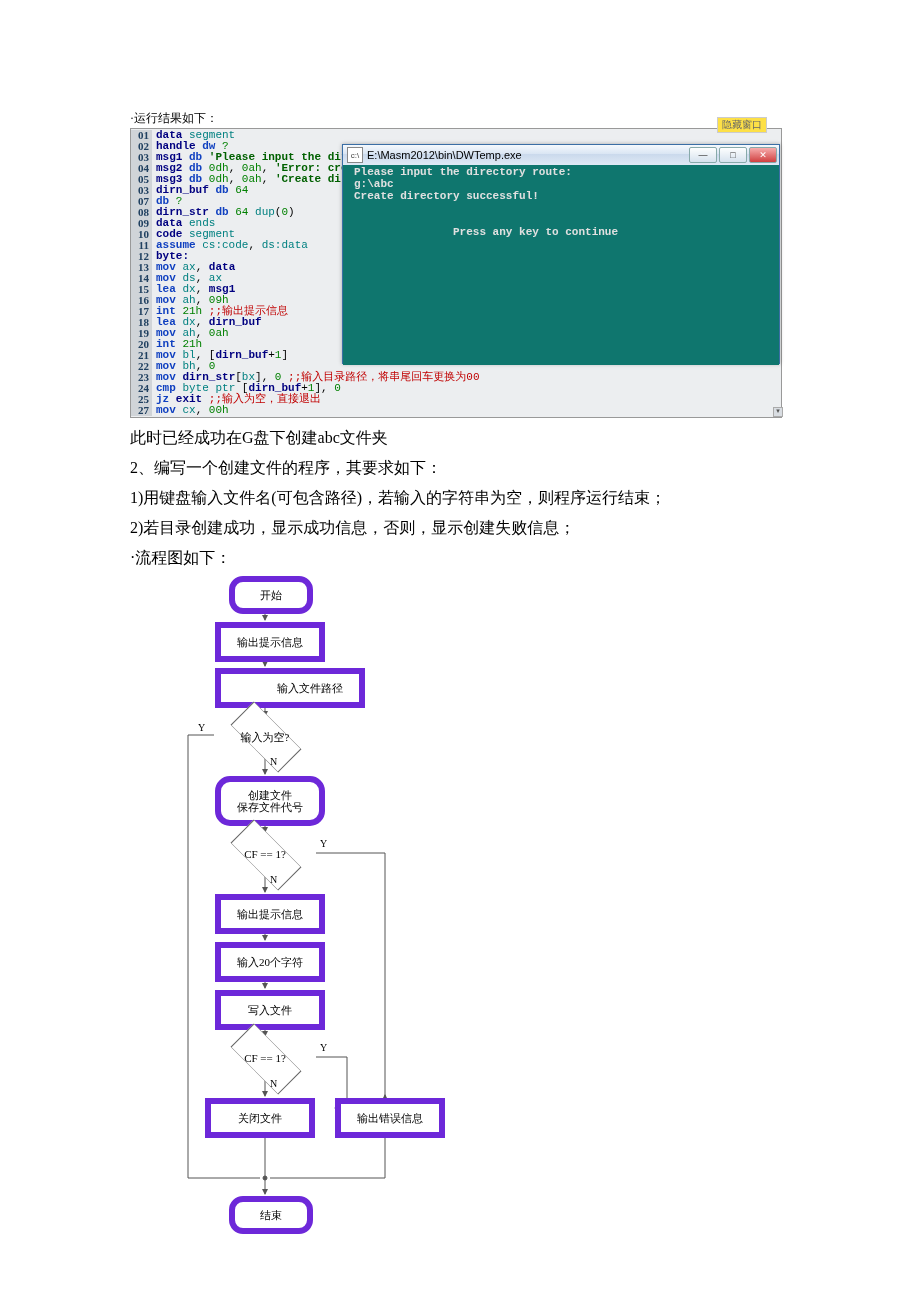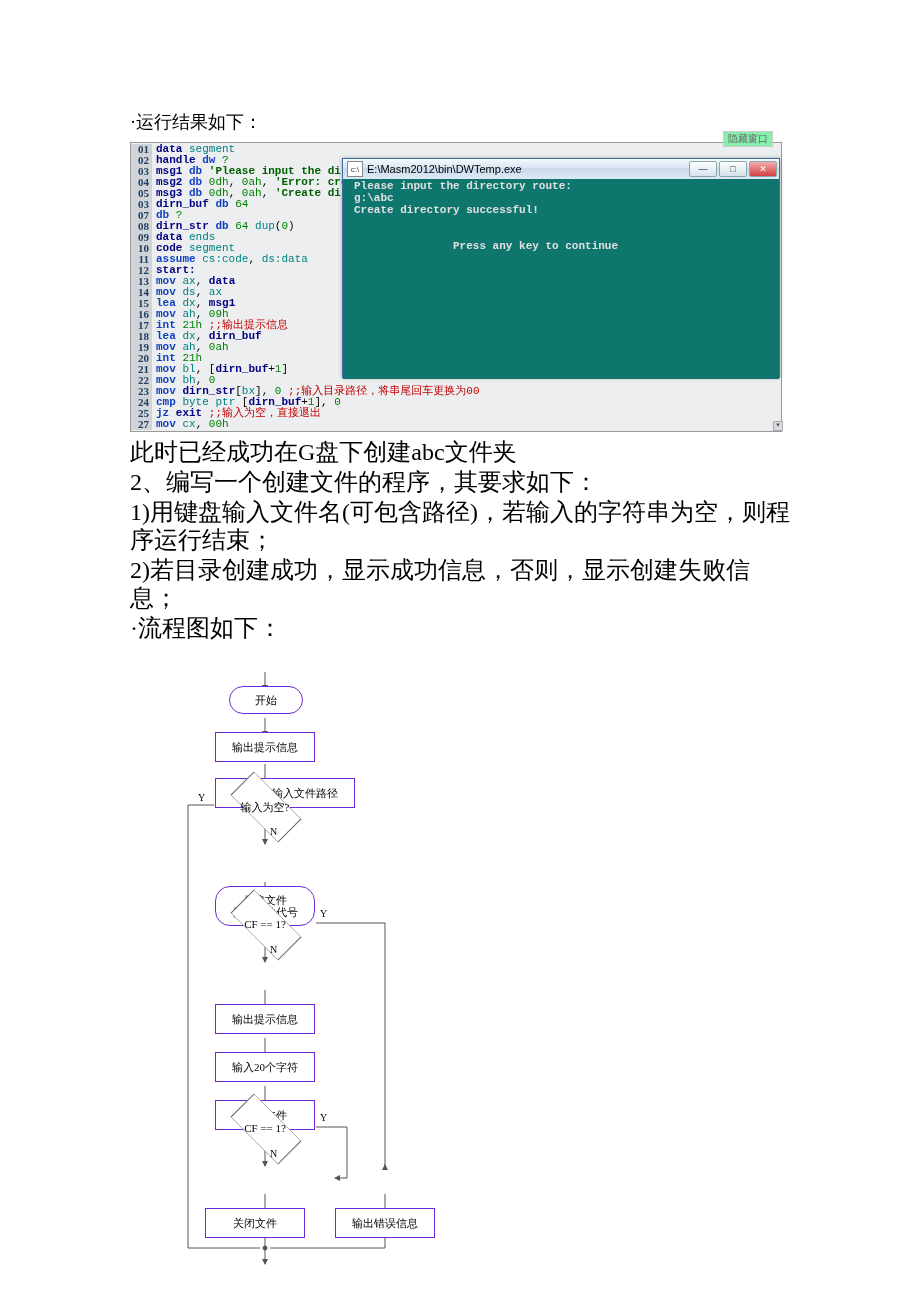--- a/index.html
+++ b/index.html
@@ -6,22 +6,22 @@
     margin: 0;
     padding: 0;
     font-family: "SimSun", serif;
     background: #fff;
     width: 920px;
   }
   .page {
     padding: 110px 130px 40px 130px;
   }
   .bullet-line {
-    font-size: 18px;
-    margin-bottom: 8px;
+    font-size: 12px;
+    margin-bottom: 1px;
   }
   .code-wrap {
     border: 1px solid #999;
     background: #eceef0;
     width: 650px;
     font-size: 0;
     position: relative;
     margin-bottom: 6px;
   }
   .code-area {
@@ -108,26 +108,26 @@
     height: 198px;
     font-family: "Courier New", monospace;
     font-size: 11px;
     line-height: 12px;
     padding: 1px 11px;
     white-space: pre;
     font-weight: bold;
   }
   .top-note {
     position: absolute;
-    right: 8px;
+    right: 14px;
     top: -12px;
     font-size: 10px;
     font-family: "SimSun", serif;
     color: #666;
-    background: #86efac;
+    background: #fde047;
     border: 1px solid #ccc;
     padding: 0 4px;
   }
   .scroll-track {
     position: absolute;
     right: -1px;
     top: 0;
     bottom: 0;
     width: 9px;
   }
@@ -137,46 +137,45 @@
     width: 8px;
     height: 8px;
     background: #d9dde2;
     border: 1px solid #aaa;
     font-size: 7px;
     text-align: center;
     line-height: 7px;
     color: #555;
   }
   .body-text {
-    font-size: 24px;
+    font-size: 16px;
     line-height: 28px;
     margin: 2px 0;
   }
 
   
   .flowchart {
     position: relative;
     width: 300px;
     height: 670px;
     margin-left: 40px;
     margin-top: 4px;
     font-family: "SimSun", serif;
     font-size: 11px;
   }
   .fc-node {
     position: absolute;
-    border: 1px solid #6d28d9;
+    border: 6px solid #6d28d9;
     background: #fff;
     text-align: center;
     display: flex;
     align-items: center;
     justify-content: center;
     padding: 4px 8px;
     white-space: pre;
-    margin-top: 40px;
   }
   .fc-term {
     border-radius: 14px;
     width: 56px;
     height: 18px;
   }
   .fc-rect {
     width: 82px;
     height: 20px;
   }
@@ -236,21 +235,21 @@
         <div class="code-line"><span class="lineno">02</span><span><span class="kw-navy">handle</span><span> </span><span class="kw-blue">dw</span><span> </span><span class="kw-green">?</span></span></div>
         <div class="code-line"><span class="lineno">03</span><span><span class="kw-navy">msg1</span><span> </span><span class="kw-blue">db</span><span> </span><span class="kw-darkgreen">'Please input the direct</span></span></div>
         <div class="code-line"><span class="lineno">04</span><span><span class="kw-navy">msg2</span><span> </span><span class="kw-blue">db</span><span> </span><span class="kw-green">0dh</span><span>,</span><span class="kw-green"> 0ah</span><span>,</span><span> </span><span class="kw-darkgreen">'Error: create</span></span></div>
         <div class="code-line"><span class="lineno">05</span><span><span class="kw-navy">msg3</span><span> </span><span class="kw-blue">db</span><span> </span><span class="kw-green">0dh</span><span>,</span><span class="kw-green"> 0ah</span><span>,</span><span> </span><span class="kw-darkgreen">'Create direct</span></span></div>
         <div class="code-line"><span class="lineno">03</span><span><span class="kw-navy">dirn_buf</span><span> </span><span class="kw-blue">db</span><span> </span><span class="kw-green">64</span></span></div>
         <div class="code-line"><span class="lineno">07</span><span><span class="kw-blue">db</span><span> </span><span class="kw-green">?</span></span></div>
         <div class="code-line"><span class="lineno">08</span><span><span class="kw-navy">dirn_str</span><span> </span><span class="kw-blue">db</span><span> </span><span class="kw-green">64</span><span> </span><span class="kw-teal">dup</span><span>(</span><span class="kw-green">0</span><span>)</span></span></div>
         <div class="code-line"><span class="lineno">09</span><span><span class="kw-navy">data</span><span> </span><span class="kw-teal">ends</span></span></div>
         <div class="code-line"><span class="lineno">10</span><span><span class="kw-navy">code</span><span> </span><span class="kw-teal">segment</span></span></div>
         <div class="code-line"><span class="lineno">11</span><span><span class="kw-blue">assume</span><span> </span><span class="kw-teal">cs:code</span><span>,</span><span> </span><span class="kw-teal">ds:data</span></span></div>
-        <div class="code-line"><span class="lineno">12</span><span><span class="kw-navy">start:</span></span></div>
+        <div class="code-line"><span class="lineno">12</span><span><span class="kw-navy">byte:</span></span></div>
         <div class="code-line"><span class="lineno">13</span><span><span class="kw-blue">mov</span><span> </span><span class="kw-teal">ax</span><span>,</span><span> </span><span class="kw-navy">data</span></span></div>
         <div class="code-line"><span class="lineno">14</span><span><span class="kw-blue">mov</span><span> </span><span class="kw-teal">ds</span><span>,</span><span> </span><span class="kw-teal">ax</span></span></div>
         <div class="code-line"><span class="lineno">15</span><span><span class="kw-blue">lea</span><span> </span><span class="kw-teal">dx</span><span>,</span><span> </span><span class="kw-navy">msg1</span></span></div>
         <div class="code-line"><span class="lineno">16</span><span><span class="kw-blue">mov</span><span> </span><span class="kw-teal">ah</span><span>,</span><span> </span><span class="kw-green">09h</span></span></div>
         <div class="code-line"><span class="lineno">17</span><span><span class="kw-blue">int</span><span> </span><span class="kw-green">21h</span><span> </span><span class="kw-comment">;;输出提示信息</span></span></div>
         <div class="code-line"><span class="lineno">18</span><span><span class="kw-blue">lea</span><span> </span><span class="kw-teal">dx</span><span>,</span><span> </span><span class="kw-navy">dirn_buf</span></span></div>
         <div class="code-line"><span class="lineno">19</span><span><span class="kw-blue">mov</span><span> </span><span class="kw-teal">ah</span><span>,</span><span> </span><span class="kw-green">0ah</span></span></div>
         <div class="code-line"><span class="lineno">20</span><span><span class="kw-blue">int</span><span> </span><span class="kw-green">21h</span></span></div>
         <div class="code-line"><span class="lineno">21</span><span><span class="kw-blue">mov</span><span> </span><span class="kw-teal">bl</span><span>,</span><span> [</span><span class="kw-navy">dirn_buf</span><span>+</span><span class="kw-green">1</span><span>]</span></span></div>
         <div class="code-line"><span class="lineno">22</span><span><span class="kw-blue">mov</span><span> </span><span class="kw-teal">bh</span><span>,</span><span> </span><span class="kw-green">0</span></span></div>

